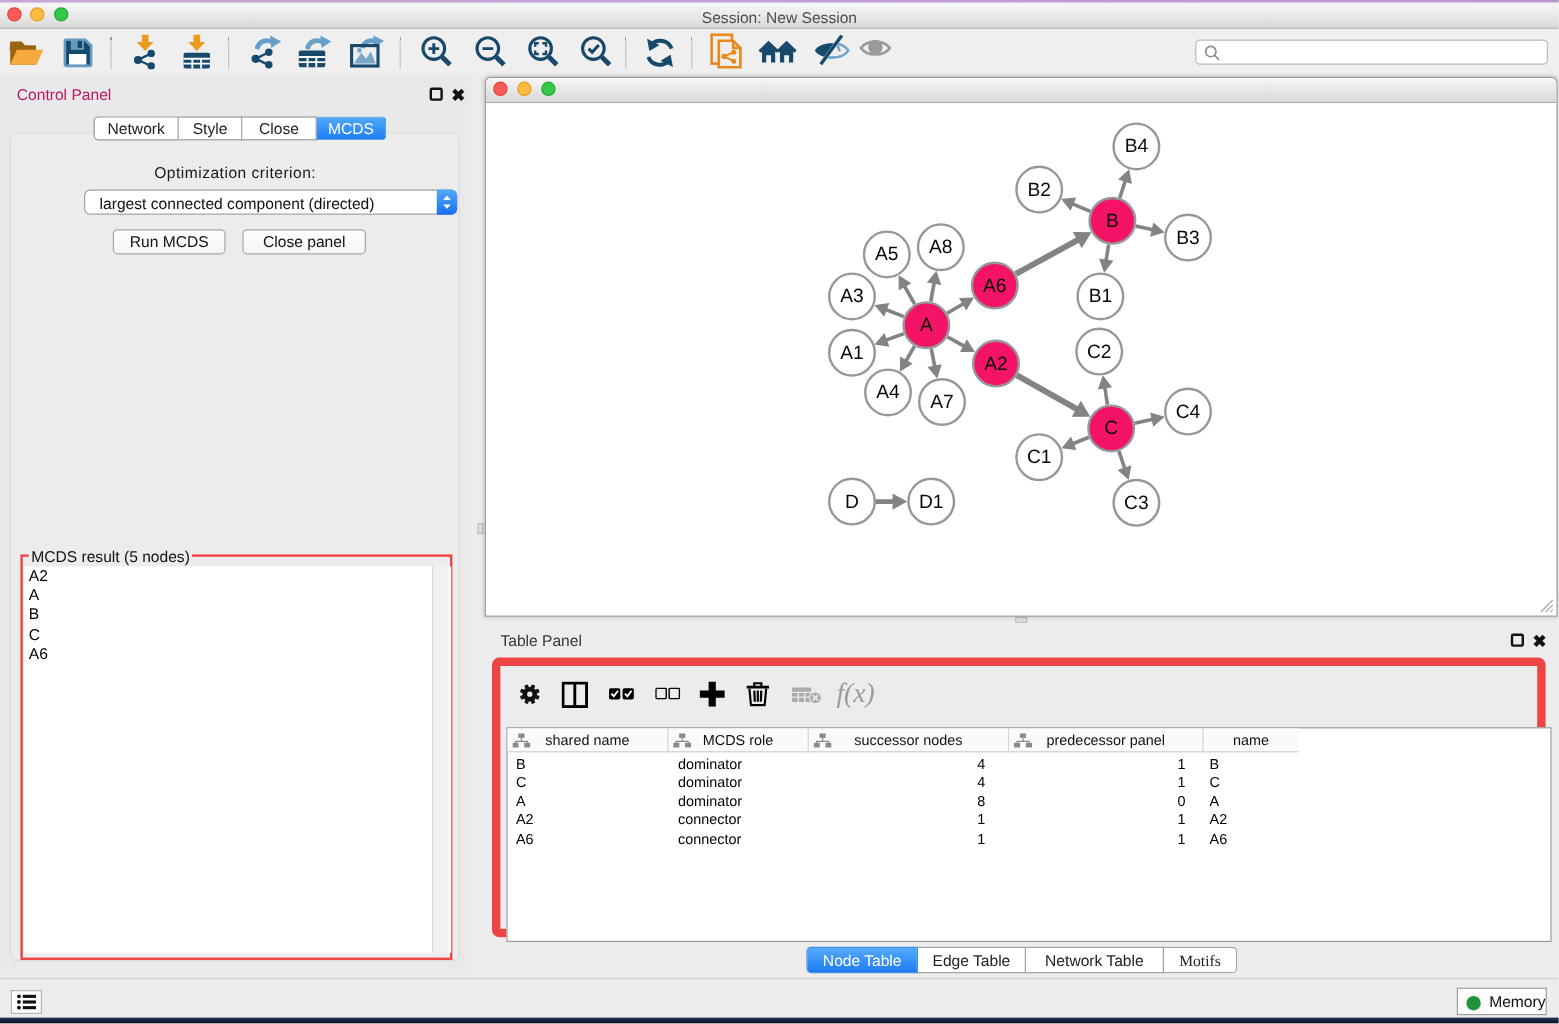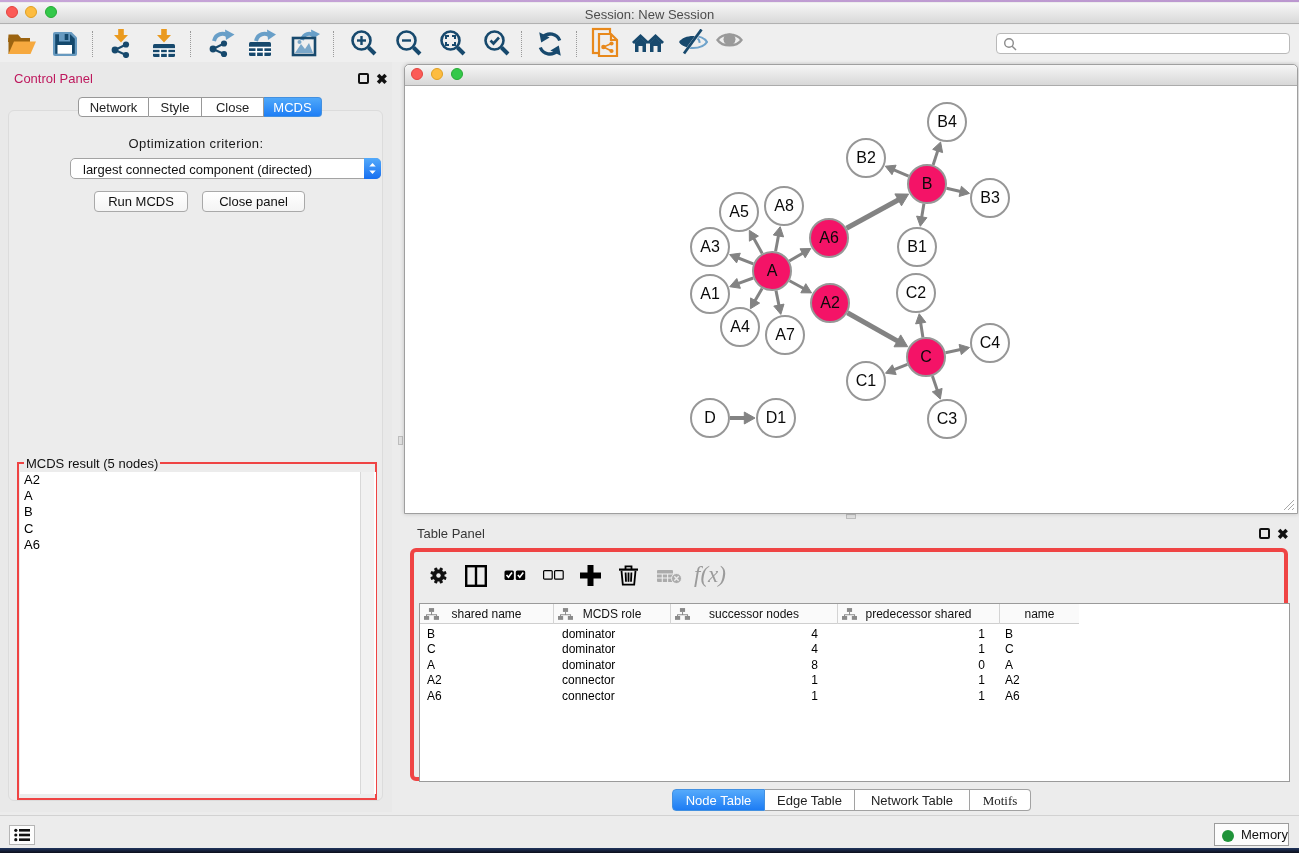--- a/index.html
+++ b/index.html
@@ -56,21 +56,21 @@
 #netwin .tb .t3 { left:46px; background:#34c84a; border:1px solid #27aa35; }
 #netwin .tb .tl { top:3px; }
 #netwin .tb .ttl { position:absolute; top:3px; width:100%; text-align:center; font-size:13px; color:#3c3c3c; }
 #graph { position:absolute; left:0; top:22px; }
 #graph text { font-size:16px; fill:#0a0a0a; font-family:"Liberation Sans",sans-serif; }
 #grip { position:absolute; right:2px; bottom:2px; }
 .divtab { position:absolute; background:#e0e0e0; border:1px solid #bdbdbd; }
 
 #tpanel { left:404px; top:520px; width:895px; height:292px; background:#ececec; }
 #tpanel .hdr { position:absolute; left:13px; top:6px; font-size:13px; color:#373737; }
-#tpanel .inner { position:absolute; left:6px; top:28px; width:878px; height:233px; background:#ececec; border:4px solid #ef4444; border-radius:6px; }
+#tpanel .inner { position:absolute; left:6px; top:28px; width:878px; height:233px; background:#ececec; border:7px solid #ef4444; border-radius:6px; }
 #ttool { position:absolute; left:0; top:0; width:100%; height:52px; }
 #ttool svg { position:absolute; }
 #fx { position:absolute; left:280px; top:10px; font-family:"Liberation Serif",serif; font-style:italic; font-size:23px; color:#9b9b9b; }
 #tbl { position:absolute; left:5px; top:51px; width:871px; height:179px; background:#fff; border:1px solid #9a9a9a; }
 #tbl .th { position:absolute; left:0; top:0; width:659px; height:20px; background:#fafafa; border-bottom:1px solid #cfcfcf; }
 #tbl .th .cell { position:absolute; top:0; height:20px; border-right:1px solid #d4d4d4; font-size:12px; color:#111; text-align:center; line-height:20px; }
 #tbl .rows { position:absolute; left:0; top:21px; width:100%; font-size:12px; color:#000; }
 #tbl .row { position:absolute; left:0; width:100%; height:16px; line-height:15px; }
 #btabs { position:absolute; left:268px; top:269px; height:22px; display:flex; }
 #btabs .tab { height:22px; line-height:21px; padding:0; text-align:center; font-size:13px; color:#222; background:#fff; border:1px solid #a2a2a2; border-left:none; }
@@ -460,21 +460,21 @@
                 <use href="#hi"></use>
               </svg><span>shared name</span></div>
       <div class="cell" style="left:134px;width:117px"><svg class="hic" viewBox="0 0 14 12">
                 <use href="#hi"></use>
               </svg><span>MCDS role</span></div>
       <div class="cell" style="left:251px;width:167px"><svg class="hic" viewBox="0 0 14 12">
                 <use href="#hi"></use>
               </svg><span>successor nodes</span></div>
       <div class="cell" style="left:418px;width:162px"><svg class="hic" viewBox="0 0 14 12">
                 <use href="#hi"></use>
-              </svg><span>predecessor shared</span></div>
+              </svg><span>predecessor panel</span></div>
       <div class="cell" style="left:580px;width:79px;border-right:none"><span>name</span></div>
     </div>
     <div class="rows">
       <div class="row" style="top:2px">
               <s1>B</s1>
               <s2>dominator</s2>
               <s3>4</s3>
               <s4>1</s4>
               <s5>B</s5>
             </div>

